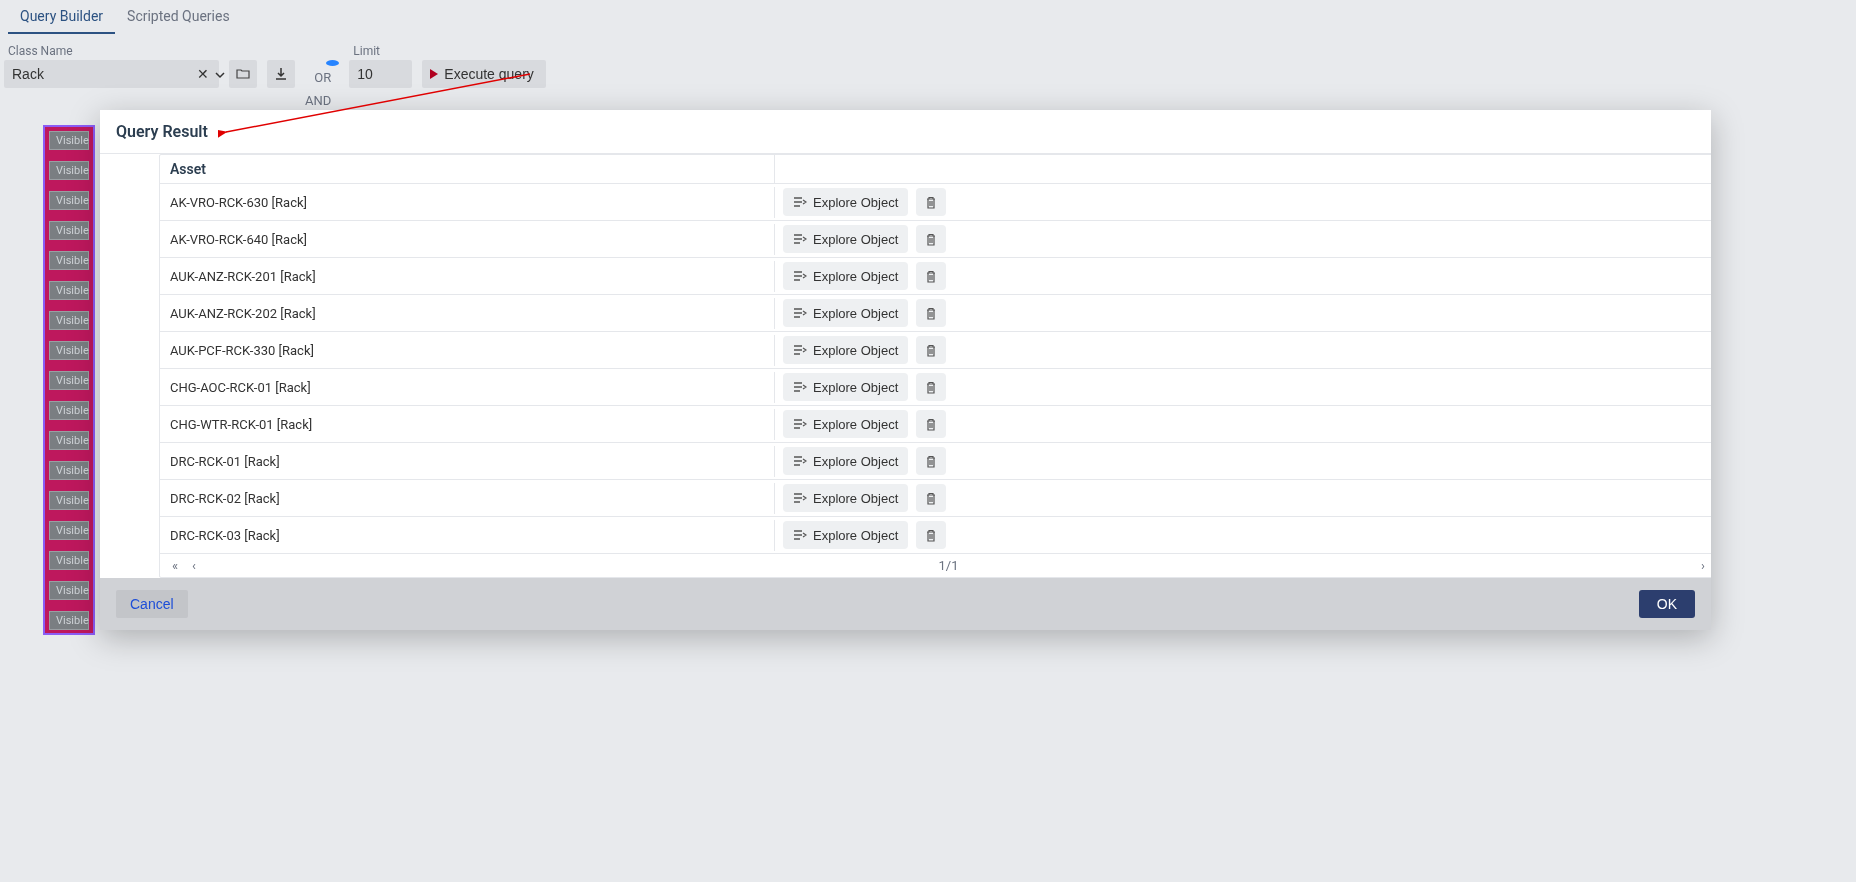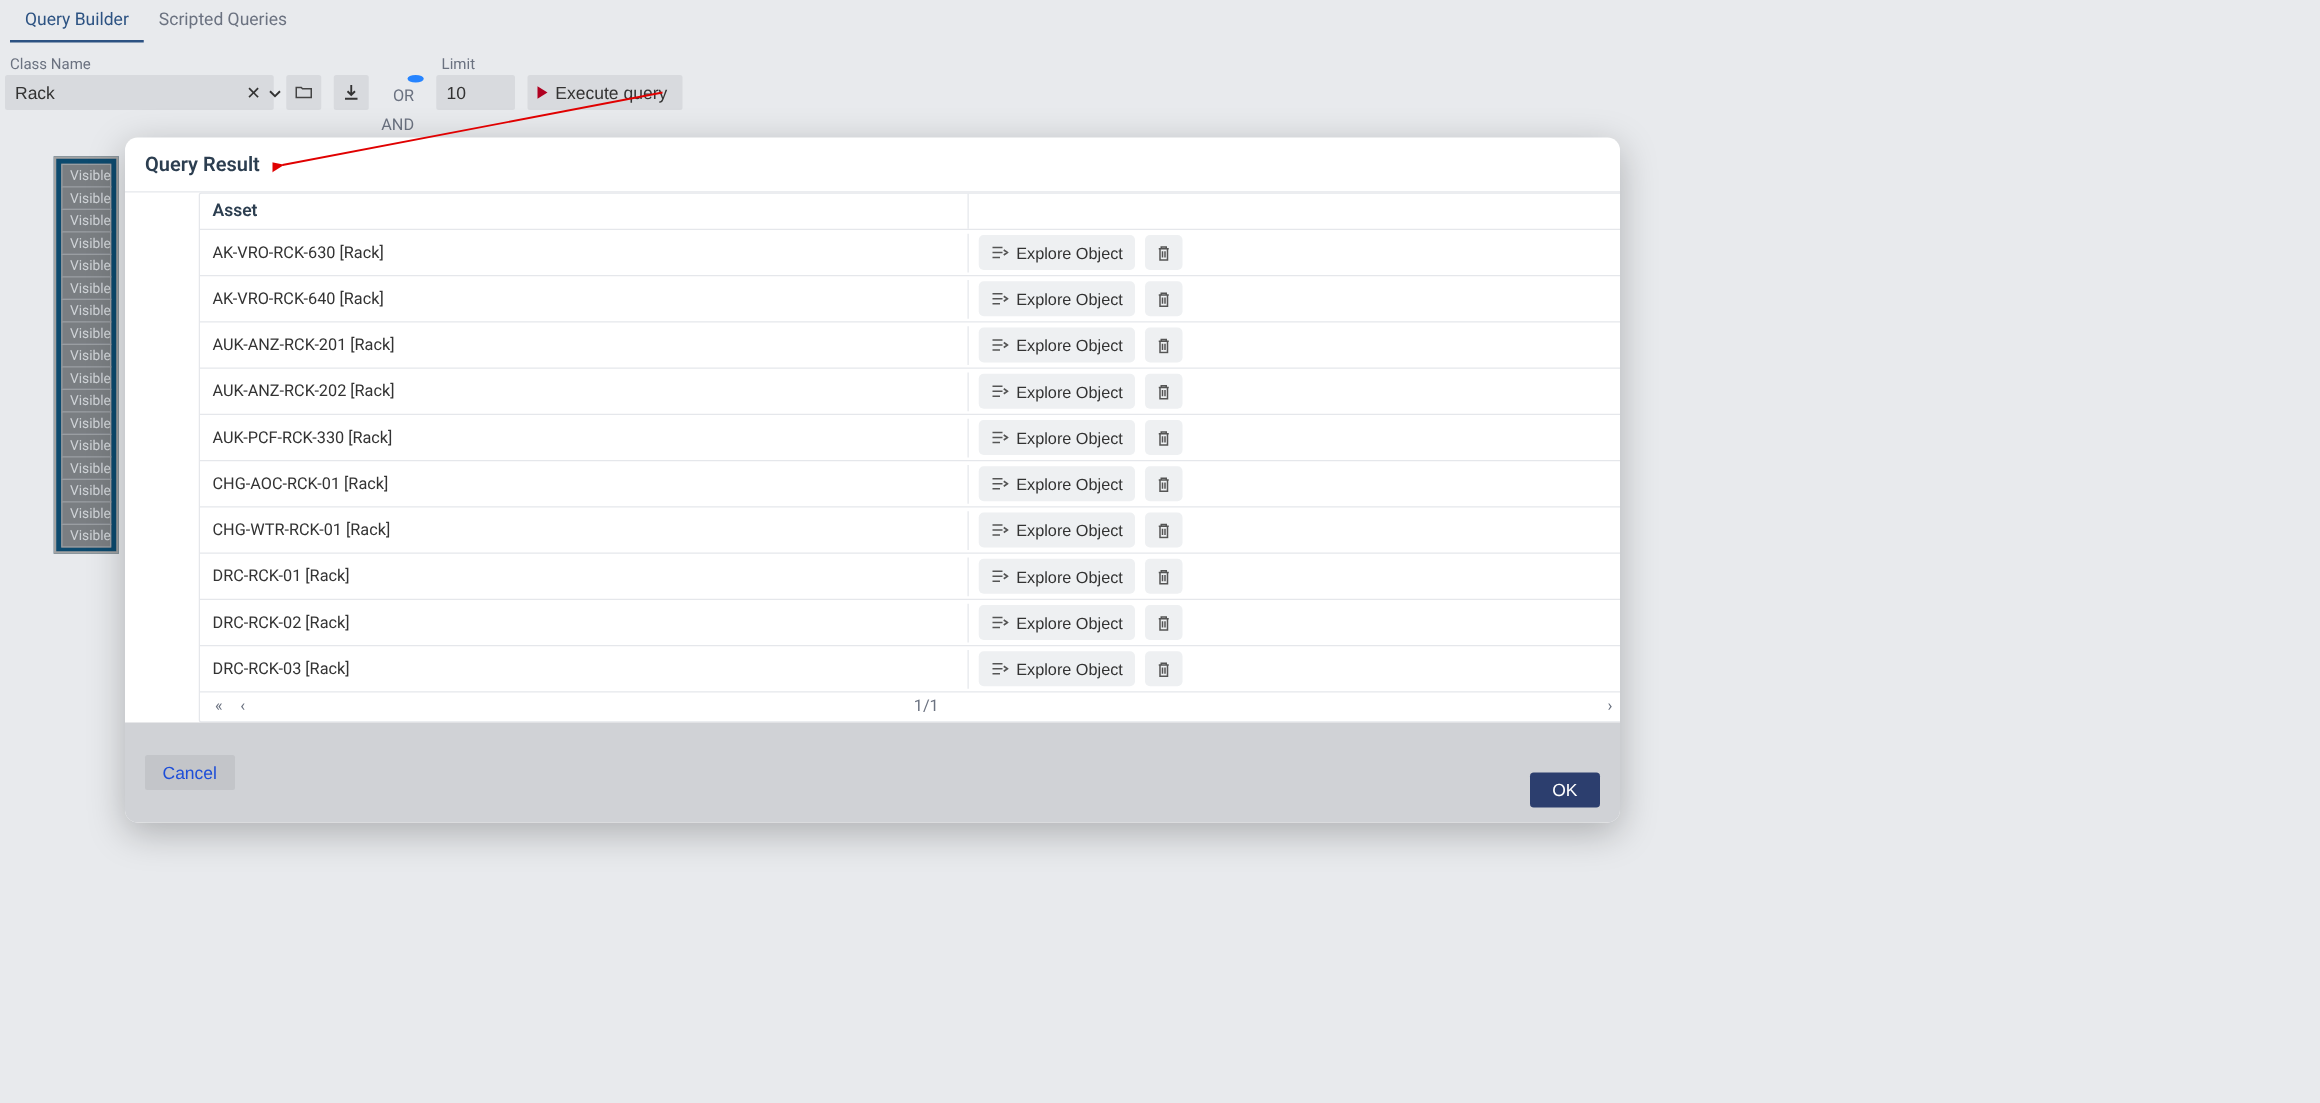--- a/index.html
+++ b/index.html
@@ -139,46 +139,46 @@
       height: 0;
       border-left: 8px solid #b00020;
       border-top: 5px solid transparent;
       border-bottom: 5px solid transparent;
     }
     
     .visible-column {
       position: absolute;
       top: 125px;
       left: 43px;
-      border: 2px solid #a3a3a3;
-      background: #0c4a6e;
+      border: 2px solid #8b5cf6;
+      background: #be185d;
       padding: 4px;
       display: flex;
       flex-direction: column;
-      gap: 0;
+      gap: 12px;
     }
     .visible-cell {
       background: #7a7e82;
       color: #cfd3d7;
       font-size: 11px;
       padding: 2px 6px;
       border: 1px solid #9a9ea2;
       margin-bottom: -1px;
       text-align: center;
       width: 40px;
     }
     
     .modal {
       position: absolute;
       left: 100px;
       top: 110px;
-      width: 1196px;
+      width: 1611px;
       background: #fff;
       box-shadow: 0 8px 30px rgba(0,0,0,0.25);
-      border-radius: 10px;
+      border-radius: 0;
       overflow: hidden;
     }
     .modal-header {
       padding: 12px 16px;
       font-size: 16px;
       color: #2c3e50;
       font-weight: 600;
       border-bottom: 1px solid #e5e7eb;
     }
     .modal-body {
@@ -293,21 +293,20 @@
       color: #1d4ed8;
     }
     .ok-btn {
       background: #2c3e6e;
       color: #fff;
       border: none;
       padding: 6px 18px;
       font-size: 14px;
       border-radius: 3px;
       cursor: pointer;
-      margin-top: 28px;
     }
     
     .annotation-arrow {
       position: absolute;
       pointer-events: none;
       z-index: 100;
     }
   </style>
 </head>
 <body>

